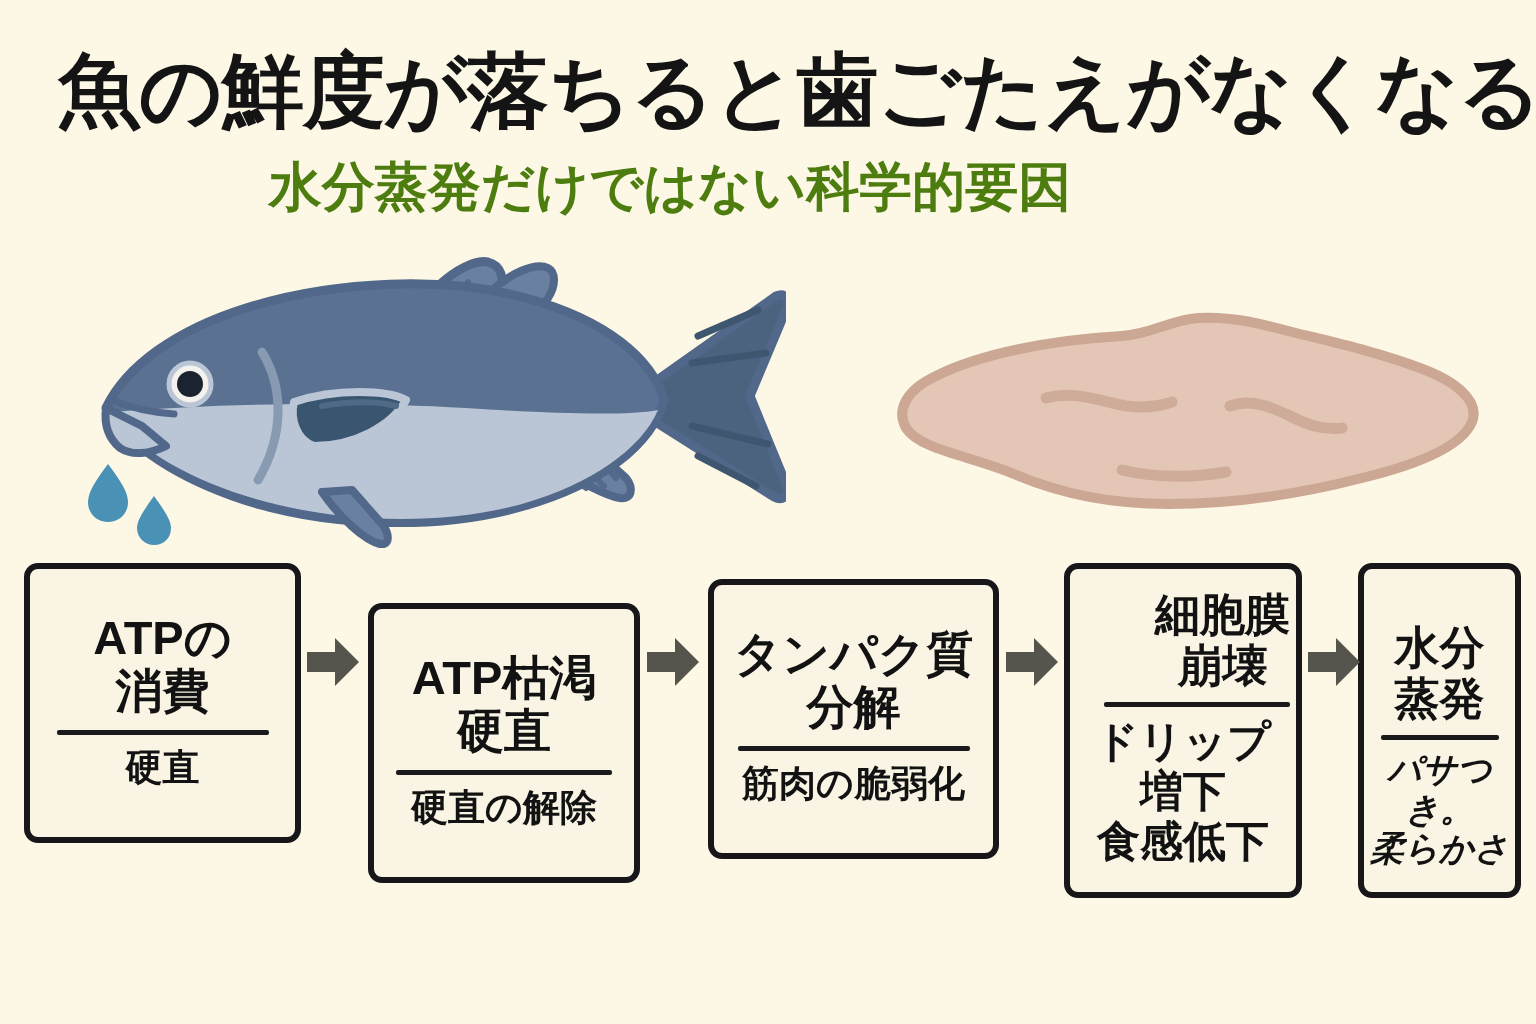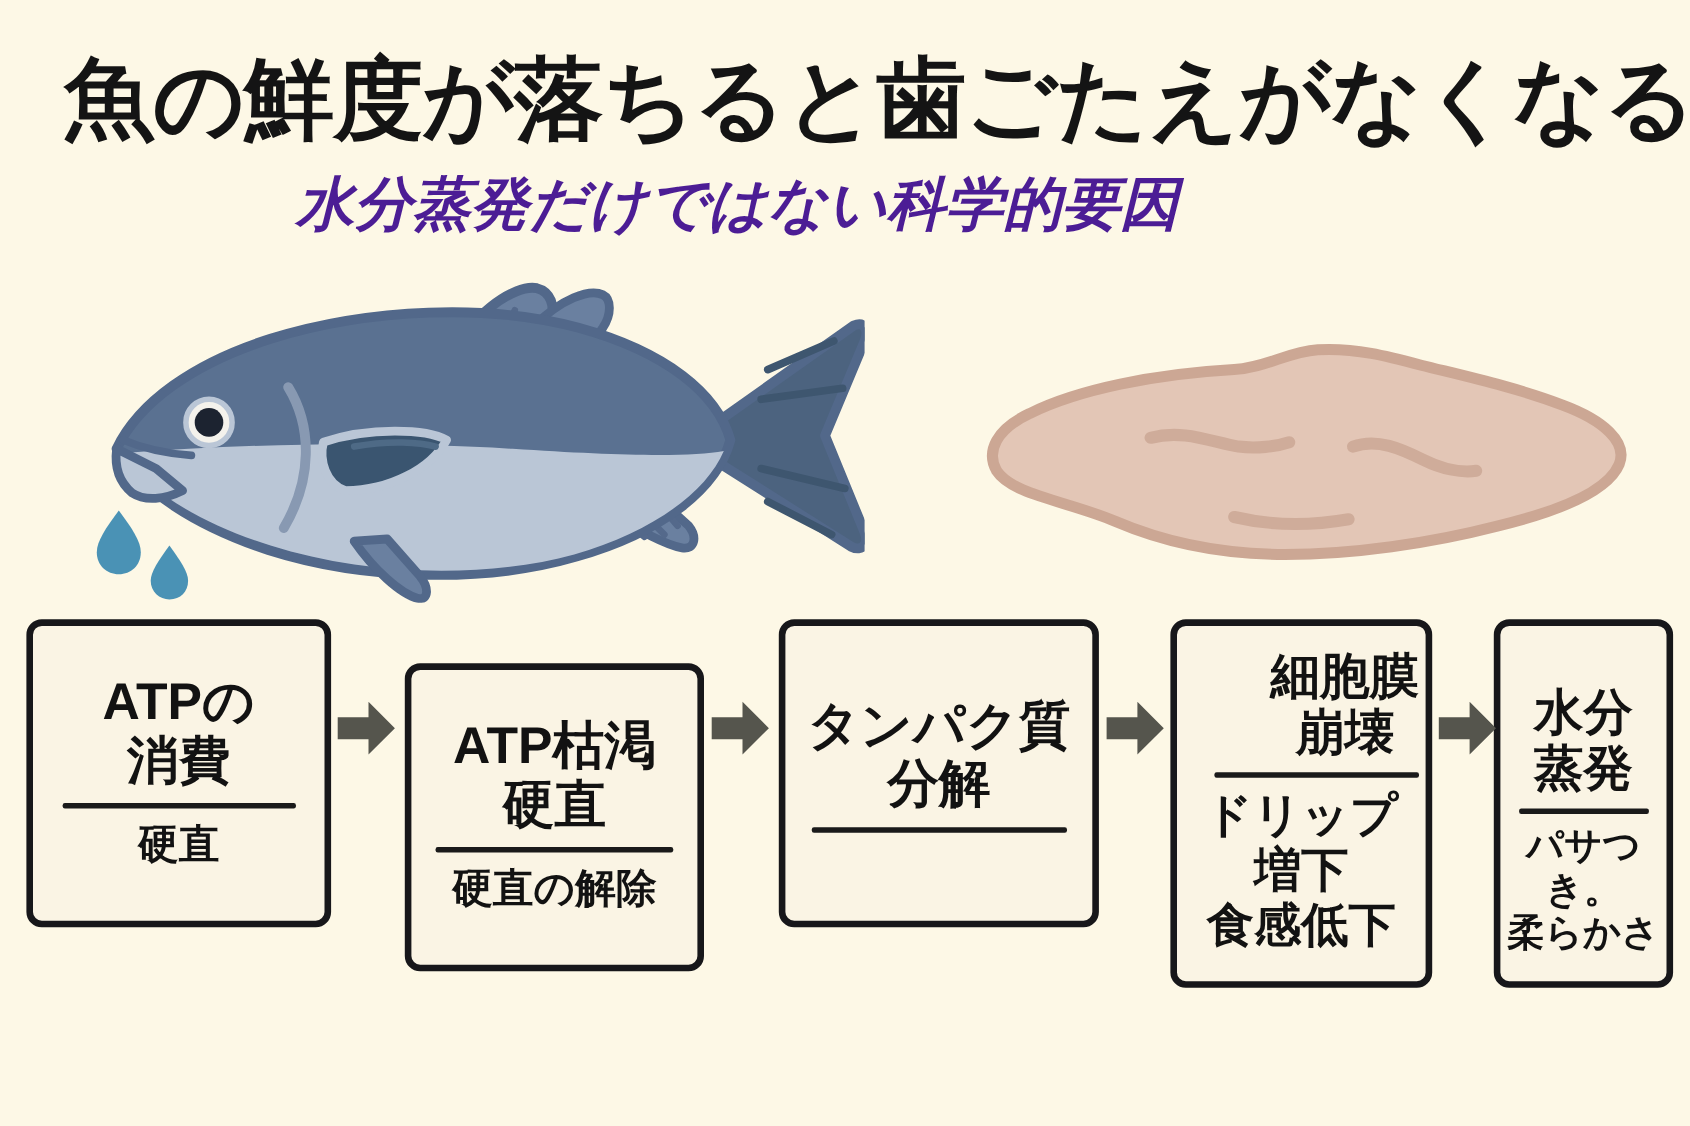--- a/index.html
+++ b/index.html
@@ -38,25 +38,24 @@
     white-space: nowrap;
   }
   .subtitle {
     position: absolute;
     left: 0;
     top: 160px;
     width: 1340px;
     text-align: center;
     font-size: 53px;
     font-weight: 700;
-    color: #4c1d95;
+    color: #4d7c0f;
     letter-spacing: 0px;
     line-height: 1.0;
     white-space: nowrap;
-    font-style: italic;
   }
 
   
   .illus {
     position: absolute;
     left: 0;
     top: 248px;
     width: 1536px;
     height: 300px;
   }
@@ -112,21 +111,21 @@
     font-weight: 700;
     color: #121212;
     text-align: center;
     line-height: 1.16;
     white-space: pre-line;
   }
 
   
   #node-0 { left: 24px;   top: 8px;  width: 277px; height: 280px; }
   #node-1 { left: 368px;  top: 8px;  width: 272px; height: 280px; margin-top: 40px; }
-  #node-2 { left: 708px;  top: 8px;  width: 291px; height: 280px; }
+  #node-2 { left: 708px;  top: 24px;  width: 291px; height: 280px; }
   #node-3 { left: 1064px; top: 8px;  width: 238px; height: 335px; align-items: flex-end; }
   #node-4 { left: 1358px; top: 8px;  width: 163px; height: 335px; }
 
   #node-0 .node-head { font-size: 47px; }
   #node-0 .node-rule { width: 212px; }
   #node-0 .node-sub  { font-size: 37px; }
 
   #node-1 .node-head { font-size: 47px; }
   #node-1 .node-rule { width: 216px; }
   #node-1 .node-sub  { font-size: 37px; }
@@ -134,21 +133,21 @@
   #node-2 .node-head { font-size: 47px; }
   #node-2 .node-rule { width: 232px; }
   #node-2 .node-sub  { font-size: 37px; }
 
   #node-3 .node-head { font-size: 45px; }
   #node-3 .node-rule { width: 186px; margin: 11px 0 10px 0; }
   #node-3 .node-sub  { font-size: 43px; }
 
   #node-4 .node-head { font-size: 45px; margin-top: 35px; }
   #node-4 .node-rule { width: 118px; margin: 11px 0 10px 0; }
-  #node-4 .node-sub  { font-size: 34px; }
+  #node-4 .node-sub  { font-size: 34px; font-style: italic; }
 
   
   .arrow {
     position: absolute;
     width: 56px;
     height: 52px;
   }
   #arrow-0 { left: 305px;  top: 636px; }
   #arrow-1 { left: 645px;  top: 636px; }
   #arrow-2 { left: 1004px; top: 636px; }
@@ -230,20 +229,21 @@
       <div class="node-head">ATP枯渇
 硬直</div>
       <div class="node-rule"></div>
       <div class="node-sub">硬直の解除</div>
     </div>
 
     <div class="node" id="node-2">
       <div class="node-head">タンパク質
 分解</div>
       <div class="node-rule"></div>
+      <div class="node-sub">筋肉の脆弱化</div>
     </div>
 
     <div class="node" id="node-3">
       <div class="node-head">細胞膜
 崩壊</div>
       <div class="node-rule"></div>
       <div class="node-sub">ドリップ増下
 食感低下</div>
     </div>
 

